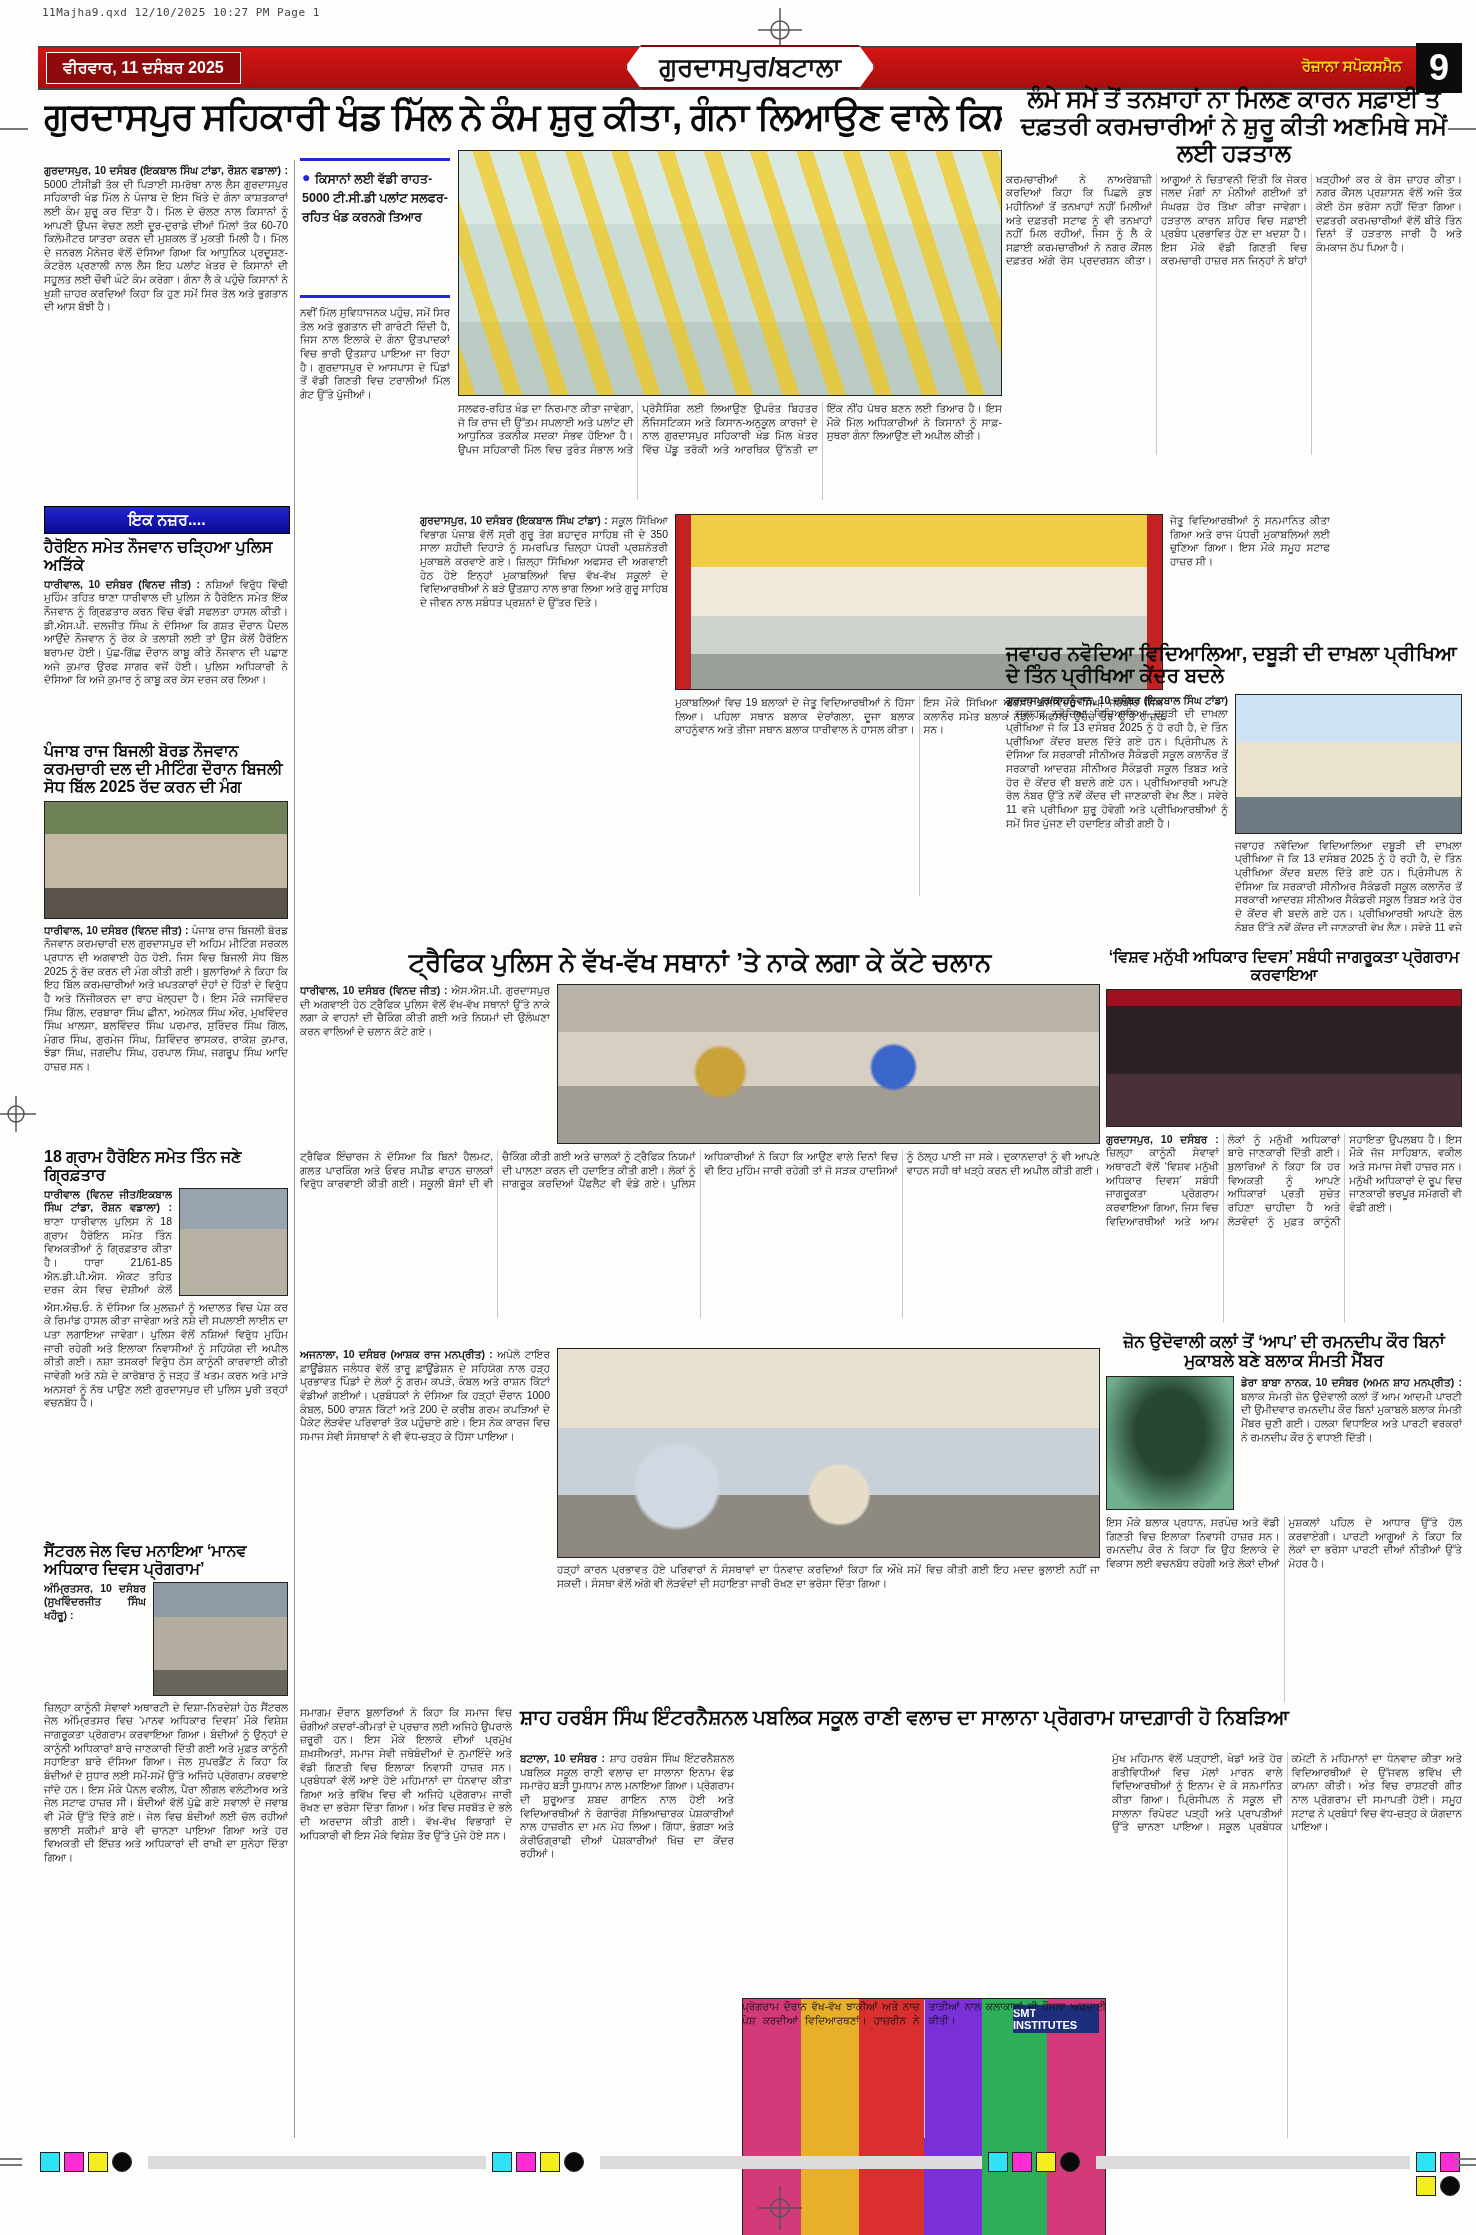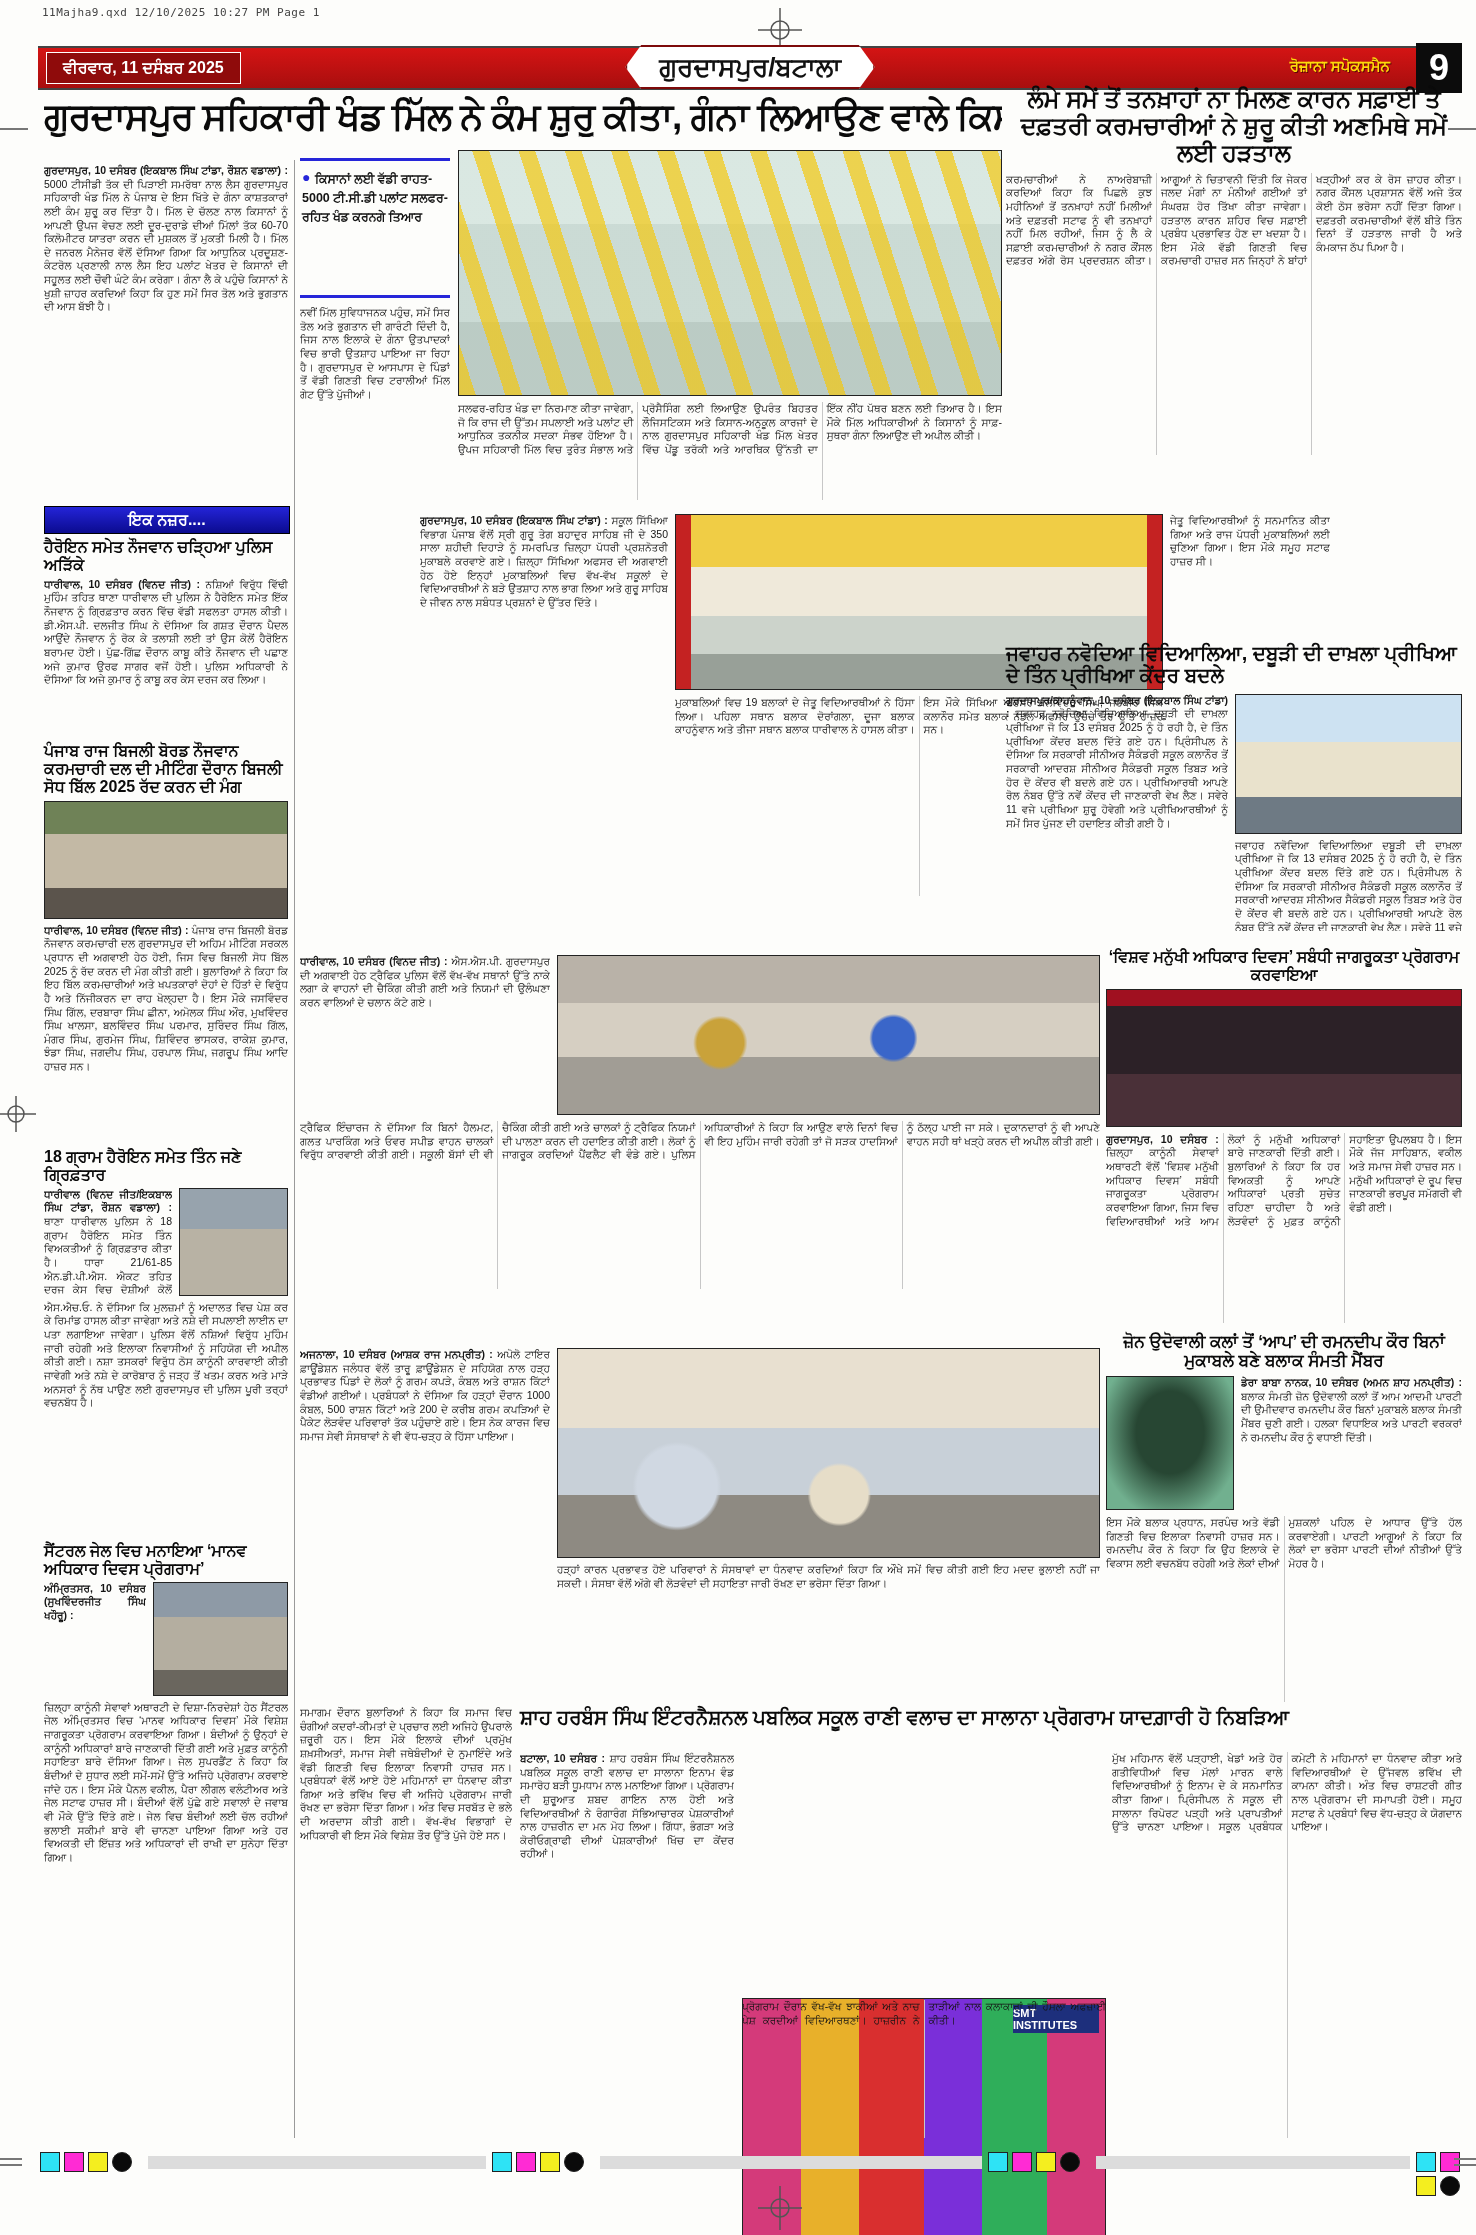--- a/index.html
+++ b/index.html
@@ -8,21 +8,21 @@
   .abs{position:absolute;}
   .slug{font-family:"DejaVu Sans Mono","Liberation Mono",monospace;font-size:11px;color:#444;letter-spacing:.5px;}
   
   .masthead{background:linear-gradient(#d41414,#a80e0e);border-top:2px solid #444;border-bottom:2px solid #444;}
   .datebox{position:absolute;left:8px;top:4px;height:30px;line-height:30px;padding:0 16px;background:#8f0b0b;
            border:1px solid #fff;color:#fff;font-weight:bold;font-size:16px;}
   .sectionbox{position:absolute;left:50%;top:-3px;transform:translateX(-50%);height:44px;line-height:44px;
               padding:0 34px;background:#fff;color:#111;font-weight:800;font-size:26px;
               clip-path:polygon(16px 0,calc(100% - 16px) 0,100% 50%,calc(100% - 16px) 100%,16px 100%,0 50%);
               box-shadow:0 0 0 2px #7d0a0a inset;}
-  .brand{position:absolute;right:72px;top:9px;color:#ffd90a;font-weight:800;font-size:15px;text-shadow:1px 1px 0 #5d0606;}
+  .brand{position:absolute;right:60px;top:9px;color:#ffd90a;font-weight:800;font-size:15px;text-shadow:1px 1px 0 #5d0606;}
   .pagenum{position:absolute;right:0;top:-5px;width:46px;height:50px;background:#0c0c0c;color:#fff;
            font-weight:800;font-size:36px;text-align:center;line-height:50px;}
   
   h2{margin:0;padding:0;font-weight:800;color:#0a0a0a;line-height:1.12;}
   .h-xl{font-size:37px;letter-spacing:-1px;white-space:nowrap;overflow:hidden;}
   .h-strike{font-size:24px;text-align:center;}
   .h-l{font-size:26px;text-align:center;}
   .h-m{font-size:20px;}
   .h-s{font-size:16px;}
   .h-c{text-align:center;}
@@ -187,20 +187,21 @@
         <span>ਜਵਾਹਰ ਨਵੋਦਿਆ ਵਿਦਿਆਲਿਆ ਦਬੂੜੀ ਦੀ ਦਾਖ਼ਲਾ ਪ੍ਰੀਖਿਆ ਜੋ ਕਿ 13 ਦਸੰਬਰ 2025 ਨੂੰ ਹੋ ਰਹੀ ਹੈ, ਦੇ ਤਿੰਨ ਪ੍ਰੀਖਿਆ ਕੇਂਦਰ ਬਦਲ ਦਿੱਤੇ ਗਏ ਹਨ। ਪ੍ਰਿੰਸੀਪਲ ਨੇ ਦੱਸਿਆ ਕਿ ਸਰਕਾਰੀ ਸੀਨੀਅਰ ਸੈਕੰਡਰੀ ਸਕੂਲ ਕਲਾਨੌਰ ਤੋਂ ਸਰਕਾਰੀ ਆਦਰਸ਼ ਸੀਨੀਅਰ ਸੈਕੰਡਰੀ ਸਕੂਲ ਤਿਬੜ ਅਤੇ ਹੋਰ ਦੋ ਕੇਂਦਰ ਵੀ ਬਦਲੇ ਗਏ ਹਨ। ਪ੍ਰੀਖਿਆਰਥੀ ਆਪਣੇ ਰੋਲ ਨੰਬਰ ਉੱਤੇ ਨਵੇਂ ਕੇਂਦਰ ਦੀ ਜਾਣਕਾਰੀ ਵੇਖ ਲੈਣ। ਸਵੇਰੇ 11 ਵਜੇ ਪ੍ਰੀਖਿਆ ਸ਼ੁਰੂ ਹੋਵੇਗੀ ਅਤੇ ਪ੍ਰੀਖਿਆਰਥੀਆਂ ਨੂੰ ਸਮੇਂ ਸਿਰ ਪੁੱਜਣ ਦੀ ਹਦਾਇਤ ਕੀਤੀ ਗਈ ਹੈ।</span>
       </div>
       <div style="flex:1;">
         <div class="ph ph-building" style="width:100%;height:140px;"></div>
         <div class="bt" style="height:92px;margin-top:5px;">ਜਵਾਹਰ ਨਵੋਦਿਆ ਵਿਦਿਆਲਿਆ ਦਬੂੜੀ ਦੀ ਦਾਖ਼ਲਾ ਪ੍ਰੀਖਿਆ ਜੋ ਕਿ 13 ਦਸੰਬਰ 2025 ਨੂੰ ਹੋ ਰਹੀ ਹੈ, ਦੇ ਤਿੰਨ ਪ੍ਰੀਖਿਆ ਕੇਂਦਰ ਬਦਲ ਦਿੱਤੇ ਗਏ ਹਨ। ਪ੍ਰਿੰਸੀਪਲ ਨੇ ਦੱਸਿਆ ਕਿ ਸਰਕਾਰੀ ਸੀਨੀਅਰ ਸੈਕੰਡਰੀ ਸਕੂਲ ਕਲਾਨੌਰ ਤੋਂ ਸਰਕਾਰੀ ਆਦਰਸ਼ ਸੀਨੀਅਰ ਸੈਕੰਡਰੀ ਸਕੂਲ ਤਿਬੜ ਅਤੇ ਹੋਰ ਦੋ ਕੇਂਦਰ ਵੀ ਬਦਲੇ ਗਏ ਹਨ। ਪ੍ਰੀਖਿਆਰਥੀ ਆਪਣੇ ਰੋਲ ਨੰਬਰ ਉੱਤੇ ਨਵੇਂ ਕੇਂਦਰ ਦੀ ਜਾਣਕਾਰੀ ਵੇਖ ਲੈਣ। ਸਵੇਰੇ 11 ਵਜੇ ਪ੍ਰੀਖਿਆ ਸ਼ੁਰੂ ਹੋਵੇਗੀ ਅਤੇ ਪ੍ਰੀਖਿਆਰਥੀਆਂ ਨੂੰ ਸਮੇਂ ਸਿਰ ਪੁੱਜਣ ਦੀ ਹਦਾਇਤ ਕੀਤੀ ਗਈ ਹੈ।</div>
       </div>
     </div>
   </section>
 
   <section class="abs" style="left:300px;top:948px;width:800px;">
+    <h2 class="h-l">ਟ੍ਰੈਫਿਕ ਪੁਲਿਸ ਨੇ ਵੱਖ-ਵੱਖ ਸਥਾਨਾਂ ’ਤੇ ਨਾਕੇ ਲਗਾ ਕੇ ਕੱਟੇ ਚਲਾਨ</h2>
     <div class="row" style="margin-top:7px;">
       <div class="bt" style="width:250px;height:160px;">
         <span class="dl">ਧਾਰੀਵਾਲ, 10 ਦਸੰਬਰ (ਵਿਨਦ ਜੀਤ) :</span>
         <span>ਐਸ.ਐਸ.ਪੀ. ਗੁਰਦਾਸਪੁਰ ਦੀ ਅਗਵਾਈ ਹੇਠ ਟ੍ਰੈਫਿਕ ਪੁਲਿਸ ਵੱਲੋਂ ਵੱਖ-ਵੱਖ ਸਥਾਨਾਂ ਉੱਤੇ ਨਾਕੇ ਲਗਾ ਕੇ ਵਾਹਨਾਂ ਦੀ ਚੈਕਿੰਗ ਕੀਤੀ ਗਈ ਅਤੇ ਨਿਯਮਾਂ ਦੀ ਉਲੰਘਣਾ ਕਰਨ ਵਾਲਿਆਂ ਦੇ ਚਲਾਨ ਕੱਟੇ ਗਏ।</span>
       </div>
       <div class="ph ph-street" style="flex:1;height:160px;"></div>
     </div>
     <div class="bt cols4" style="height:168px;margin-top:6px;">ਟ੍ਰੈਫਿਕ ਇੰਚਾਰਜ ਨੇ ਦੱਸਿਆ ਕਿ ਬਿਨਾਂ ਹੈਲਮਟ, ਗਲਤ ਪਾਰਕਿੰਗ ਅਤੇ ਓਵਰ ਸਪੀਡ ਵਾਹਨ ਚਾਲਕਾਂ ਵਿਰੁੱਧ ਕਾਰਵਾਈ ਕੀਤੀ ਗਈ। ਸਕੂਲੀ ਬੱਸਾਂ ਦੀ ਵੀ ਚੈਕਿੰਗ ਕੀਤੀ ਗਈ ਅਤੇ ਚਾਲਕਾਂ ਨੂੰ ਟ੍ਰੈਫਿਕ ਨਿਯਮਾਂ ਦੀ ਪਾਲਣਾ ਕਰਨ ਦੀ ਹਦਾਇਤ ਕੀਤੀ ਗਈ। ਲੋਕਾਂ ਨੂੰ ਜਾਗਰੂਕ ਕਰਦਿਆਂ ਪੈਂਫਲੈਟ ਵੀ ਵੰਡੇ ਗਏ। ਪੁਲਿਸ ਅਧਿਕਾਰੀਆਂ ਨੇ ਕਿਹਾ ਕਿ ਆਉਣ ਵਾਲੇ ਦਿਨਾਂ ਵਿਚ ਵੀ ਇਹ ਮੁਹਿੰਮ ਜਾਰੀ ਰਹੇਗੀ ਤਾਂ ਜੋ ਸੜਕ ਹਾਦਸਿਆਂ ਨੂੰ ਠੱਲ੍ਹ ਪਾਈ ਜਾ ਸਕੇ। ਦੁਕਾਨਦਾਰਾਂ ਨੂੰ ਵੀ ਆਪਣੇ ਵਾਹਨ ਸਹੀ ਥਾਂ ਖੜ੍ਹੇ ਕਰਨ ਦੀ ਅਪੀਲ ਕੀਤੀ ਗਈ।</div>
   </section>
 

